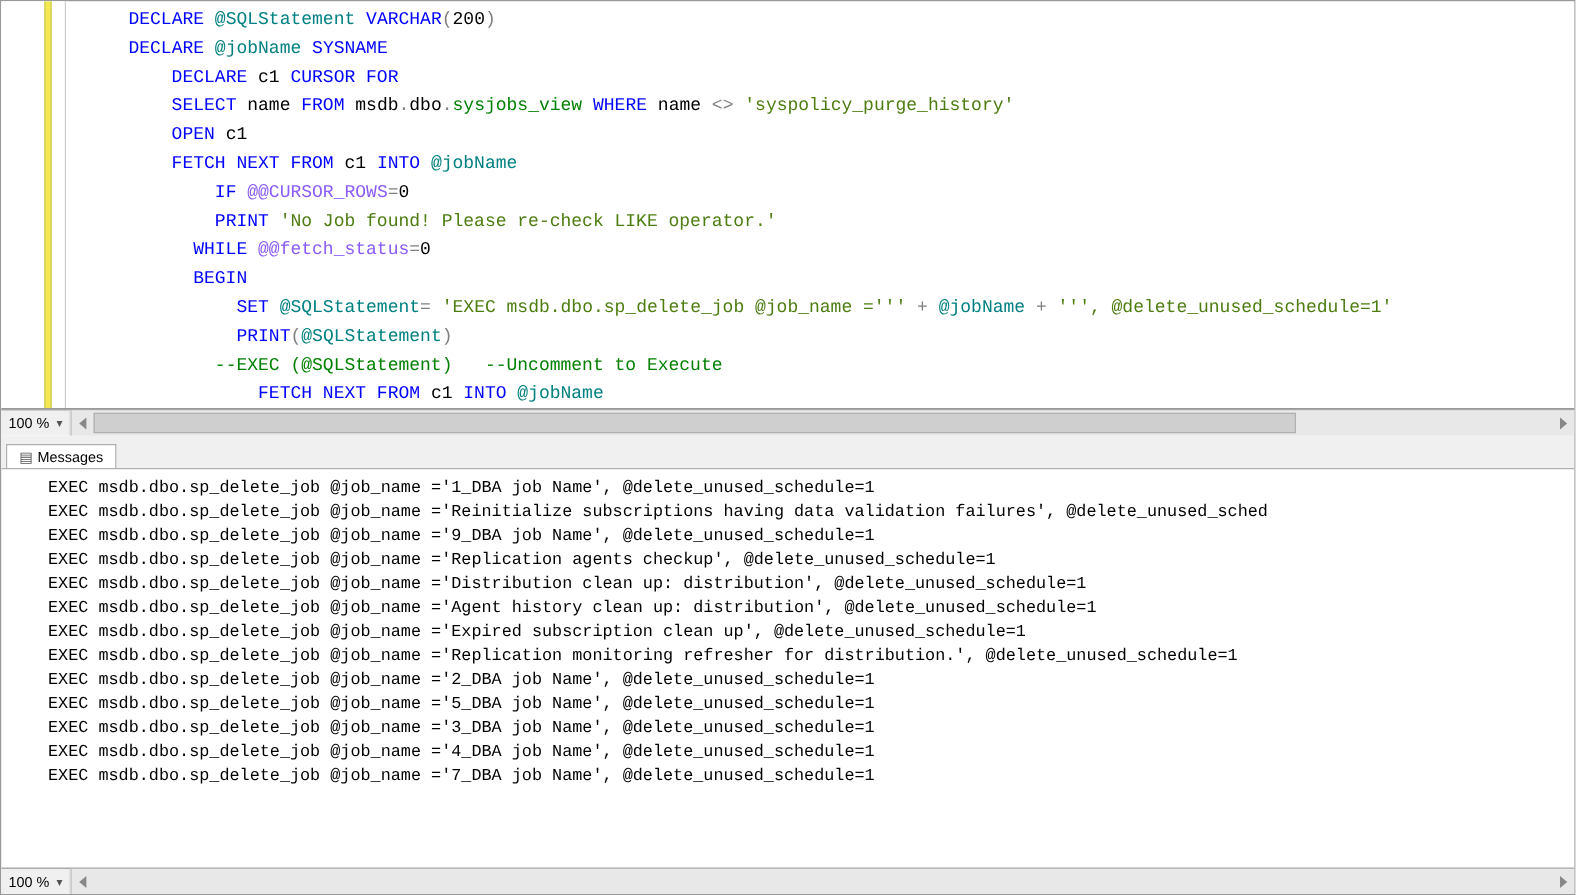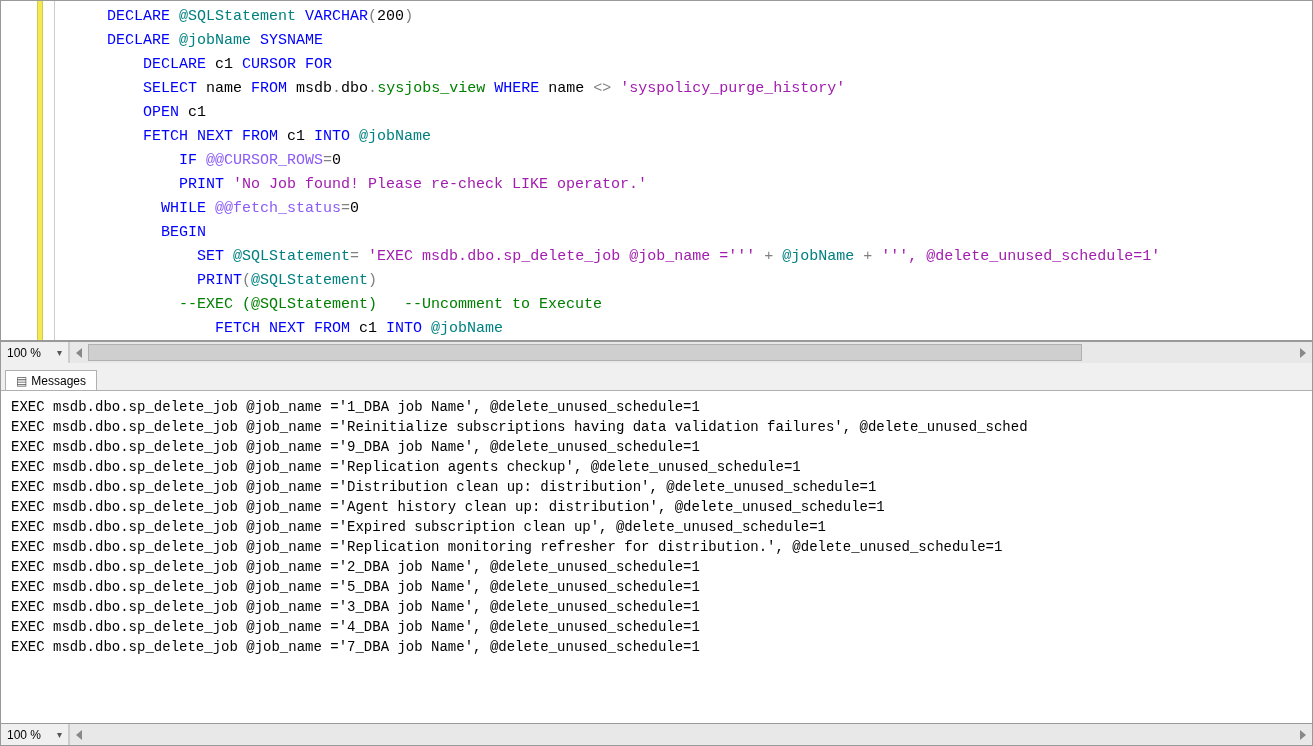--- a/index.html
+++ b/index.html
@@ -8,39 +8,39 @@
 
   .editor-pane { height: 340px; position: relative; display: flex; border-bottom: 1px solid #999; }
   .gutter { width: 54px; flex: 0 0 54px; background: #fff; border-right: 1px solid #ccc; position: relative; }
   .yellow-bar { position: absolute; left: 36px; top: 0; width: 6px; height: 100%; background: #f5e850; border-left: 1px solid #cccc55; border-right: 1px solid #cccc55; }
   .code-area { flex: 1; padding: 4px 10px 4px 16px; overflow: hidden; line-height: 24px; white-space: pre; font-size: 15px; }
   .code-line { display: block; }
 
   .clr-blue   { color: #0000ff; }
   .clr-teal   { color: #008080; }
   .clr-green  { color: #008000; text-align: center; }
-  .clr-red    { color: #a21caf; }
+  .clr-red    { color: #4d7c0f; }
   .clr-gray   { color: #808080; }
   .clr-pink   { color: #8b5cf6; }
 
   .zoom-bar { height: 22px; background: #f0f0f0; border-top: 1px solid #999; display: flex; align-items: center; font-family: 'Segoe UI', sans-serif; font-size: 12px; }
-  .zoom-val { padding: 0 6px; display: flex; align-items: center; gap: 16px; border-right: 1px solid #ccc; height: 100%; }
+  .zoom-val { padding: 0 6px; display: flex; align-items: center; gap: 6px; border-right: 1px solid #ccc; height: 100%; }
   .chev { font-size: 10px; color: #555; }
   .scroll-track { flex: 1; height: 100%; background: #e8e8e8; position: relative; border-left: 1px solid #ccc; }
   .scroll-triangle-left, .scroll-triangle-right { position: absolute; top: 50%; transform: translateY(-50%); width: 0; height: 0; border-top: 5px solid transparent; border-bottom: 5px solid transparent; }
   .scroll-triangle-left  { left: 6px;  border-right: 6px solid #888; }
   .scroll-triangle-right { right: 6px; border-left: 6px solid #888; }
   .scroll-thumb-h { position: absolute; top: 2px; bottom: 2px; left: 18px; width: 80%; background: #cfcfcf; border: 1px solid #b0b0b0; }
 
   .results-pane { flex: 1; display: flex; flex-direction: column; overflow: hidden; }
   .tab-row { height: 28px; background: #f0f0f0; border-bottom: 1px solid #b0b0b0; display: flex; align-items: flex-end; font-family: 'Segoe UI', sans-serif; font-size: 12px; }
   .tab { display: flex; align-items: center; gap: 4px; padding: 3px 10px 2px 10px; background: #fff; border: 1px solid #b0b0b0; border-bottom: none; margin-left: 4px; }
   .tab-icon { font-size: 12px; color: #555; }
   .messages-area { flex: 1; padding: 6px 10px 4px 10px; overflow: hidden; line-height: 20px; font-size: 14px; white-space: pre; }
-  .msg-line { display: block; }
+  .msg-line { display: block; margin-left: 29px; }
 </style>
 </head>
 <body>
 
 <div class="container">
 
   <div class="editor-pane">
     <div class="gutter">
       <div class="yellow-bar"></div>
     </div>

